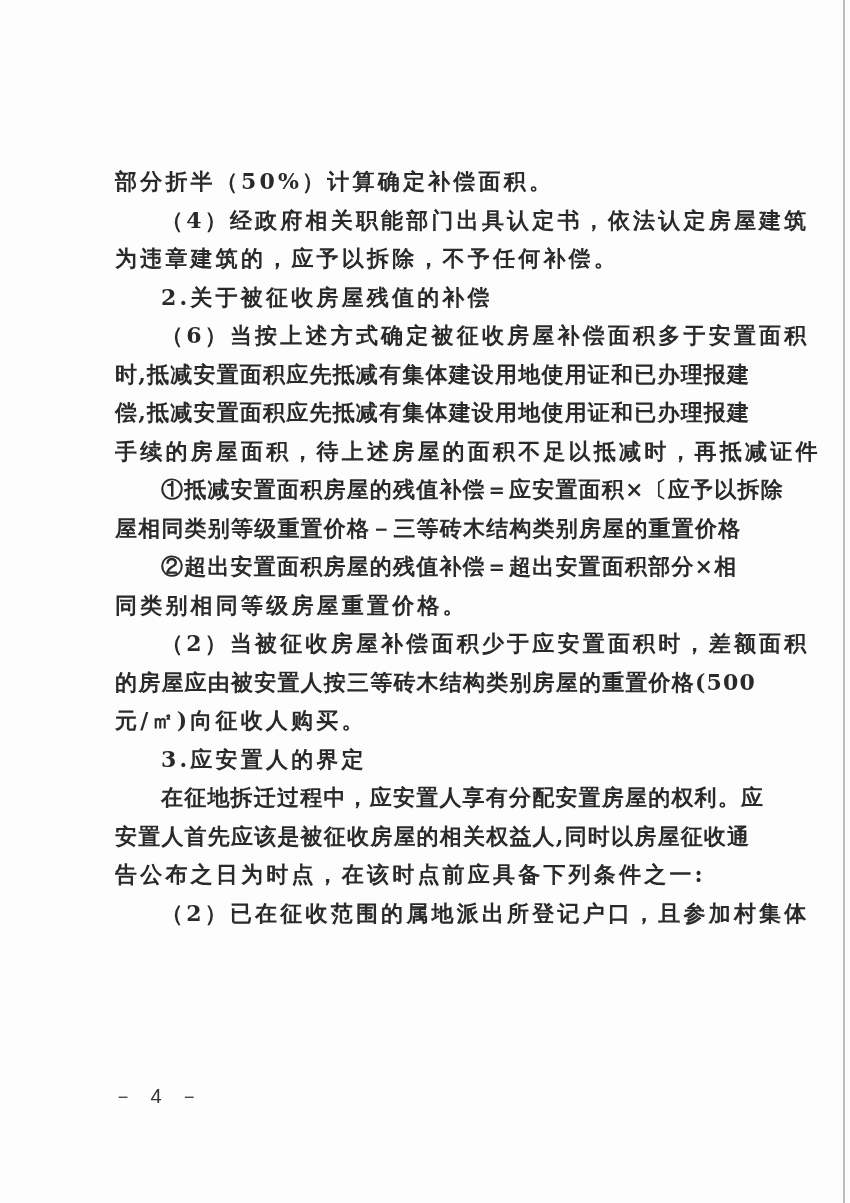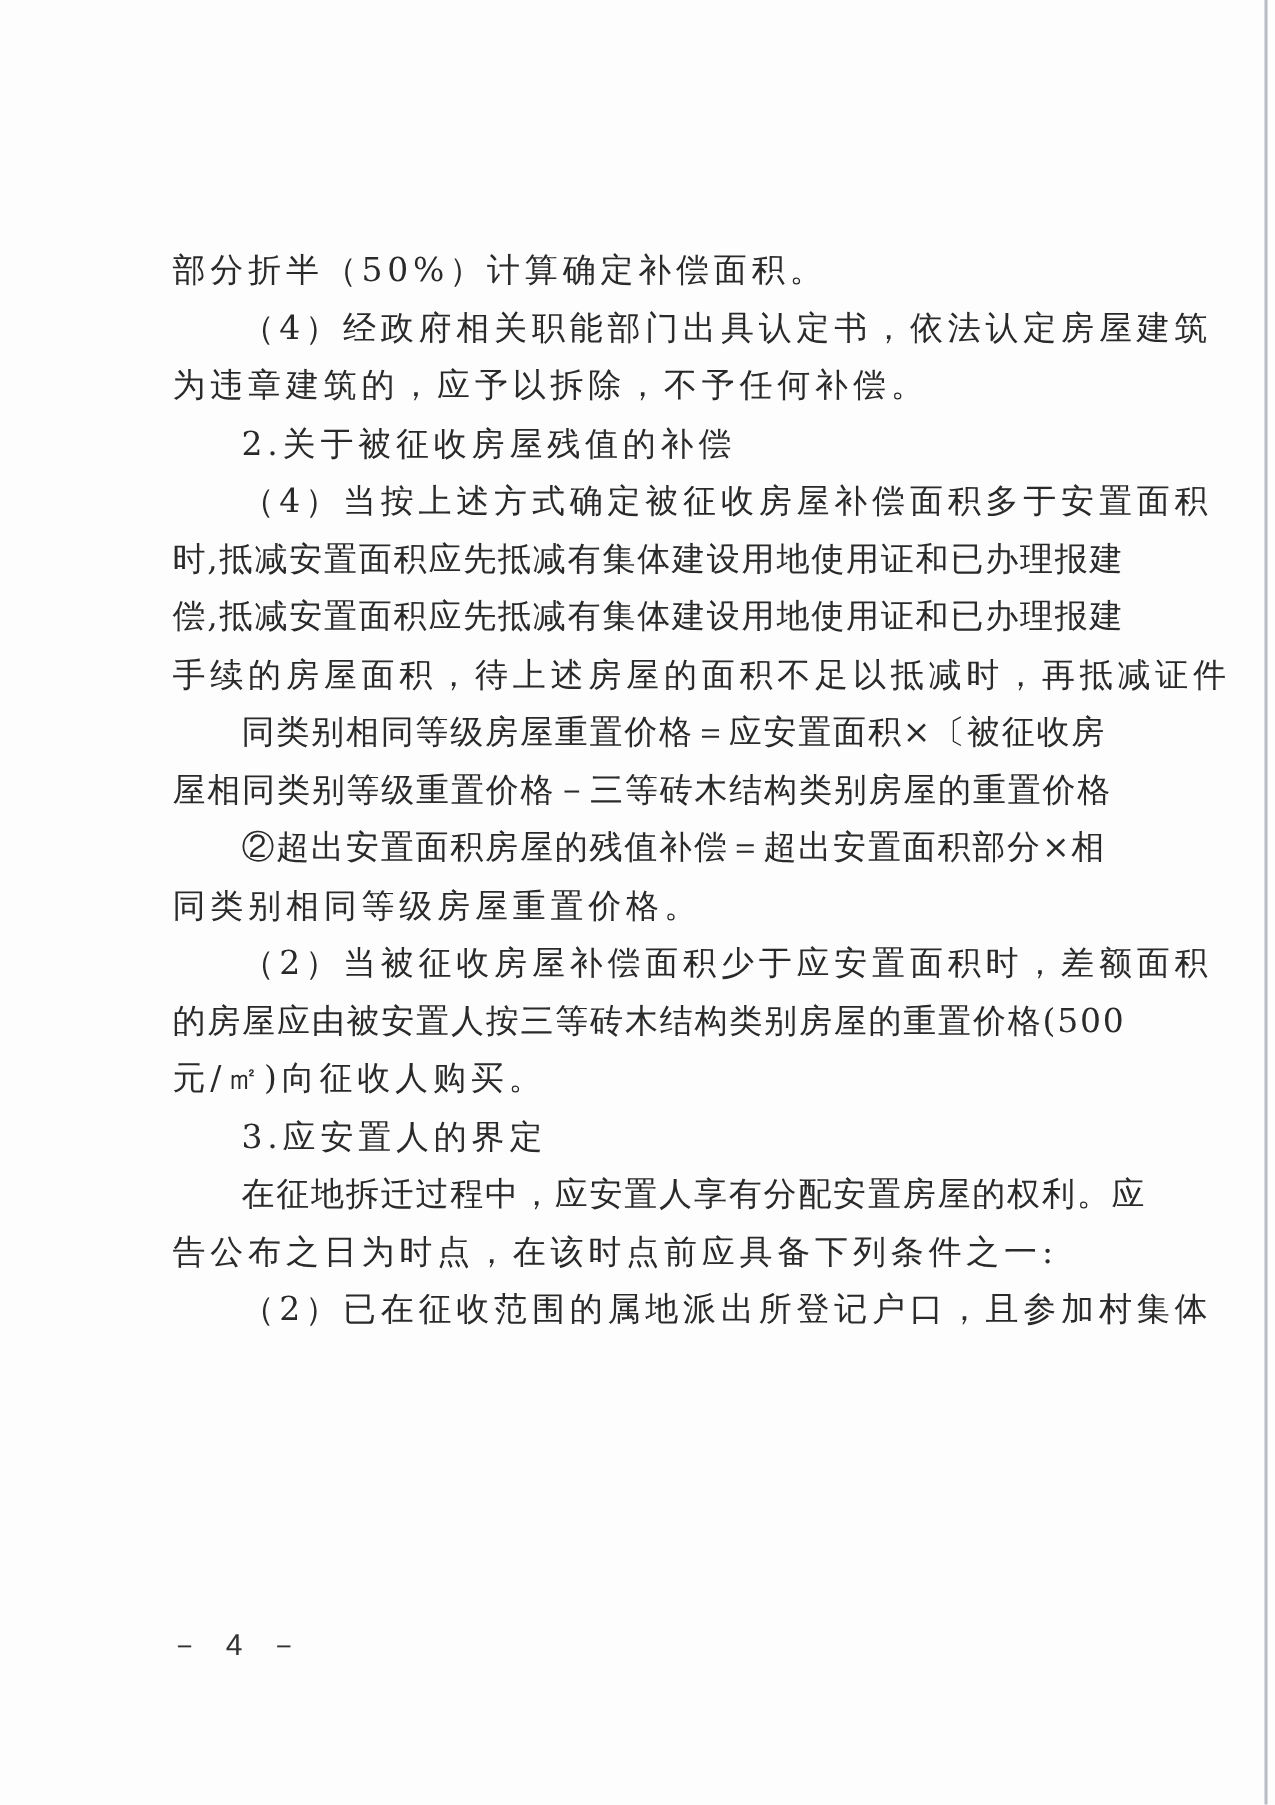--- a/index.html
+++ b/index.html
@@ -7,21 +7,21 @@
     width:850px; height:1203px; position:relative; overflow:hidden;
     background:#fdfdfe;
     font-family:"DejaVu Serif","Liberation Serif",serif;
     color:#2a2a2a;
   }
   .edge {
     position:absolute; top:0; left:843px; width:2px; height:1203px;
     background:#b8bcc4;
   }
   .page {
-    position:absolute; left:115px; top:162px; width:622px;
+    position:absolute; left:115px; top:162px; width:622px;font-weight:bold;
   }
   .line {
     font-size:22px; line-height:38.5px; height:38.5px;
     white-space:nowrap; letter-spacing:3.2px;
   }
   .indent { padding-left:46px; }
   .tight { letter-spacing:1.2px; }
   .footer {
     position:absolute; left:113px; top:1083px;
     font-size:20px; letter-spacing:6px; color:#333;
@@ -31,30 +31,31 @@
 </head>
 <body>
 
 <div class="edge"></div>
 
 <div class="page">
   <div class="line">部分折半（50%）计算确定补偿面积。</div>
   <div class="line indent">（4）经政府相关职能部门出具认定书，依法认定房屋建筑</div>
   <div class="line">为违章建筑的，应予以拆除，不予任何补偿。</div>
   <div class="line indent">2.关于被征收房屋残值的补偿</div>
-  <div class="line indent">（4）当按上述方式确定被征收房屋补偿面积多于安置面积</div>
+  <div class="line indent">（6）当按上述方式确定被征收房屋补偿面积多于安置面积</div>
   <div class="line tight">时,抵减安置面积应先抵减有集体建设用地使用证和已办理报建</div>
   <div class="line tight">偿,抵减安置面积应先抵减有集体建设用地使用证和已办理报建</div>
   <div class="line">手续的房屋面积，待上述房屋的面积不足以抵减时，再抵减证件</div>
-  <div class="line indent tight">同类别相同等级房屋重置价格＝应安置面积×〔被征收房</div>
+  <div class="line indent tight">①抵减安置面积房屋的残值补偿＝应安置面积×〔应予以拆除</div>
   <div class="line tight">屋相同类别等级重置价格－三等砖木结构类别房屋的重置价格</div>
   <div class="line indent tight">②超出安置面积房屋的残值补偿＝超出安置面积部分×相</div>
   <div class="line">同类别相同等级房屋重置价格。</div>
   <div class="line indent">（2）当被征收房屋补偿面积少于应安置面积时，差额面积</div>
   <div class="line tight">的房屋应由被安置人按三等砖木结构类别房屋的重置价格(500</div>
   <div class="line">元/㎡)向征收人购买。</div>
   <div class="line indent">3.应安置人的界定</div>
   <div class="line indent tight">在征地拆迁过程中，应安置人享有分配安置房屋的权利。应</div>
+  <div class="line tight">安置人首先应该是被征收房屋的相关权益人,同时以房屋征收通</div>
   <div class="line">告公布之日为时点，在该时点前应具备下列条件之一:</div>
   <div class="line indent">（2）已在征收范围的属地派出所登记户口，且参加村集体</div>
 </div>
 
 <div class="footer">－ 4 －</div>
 
 </body></html>

